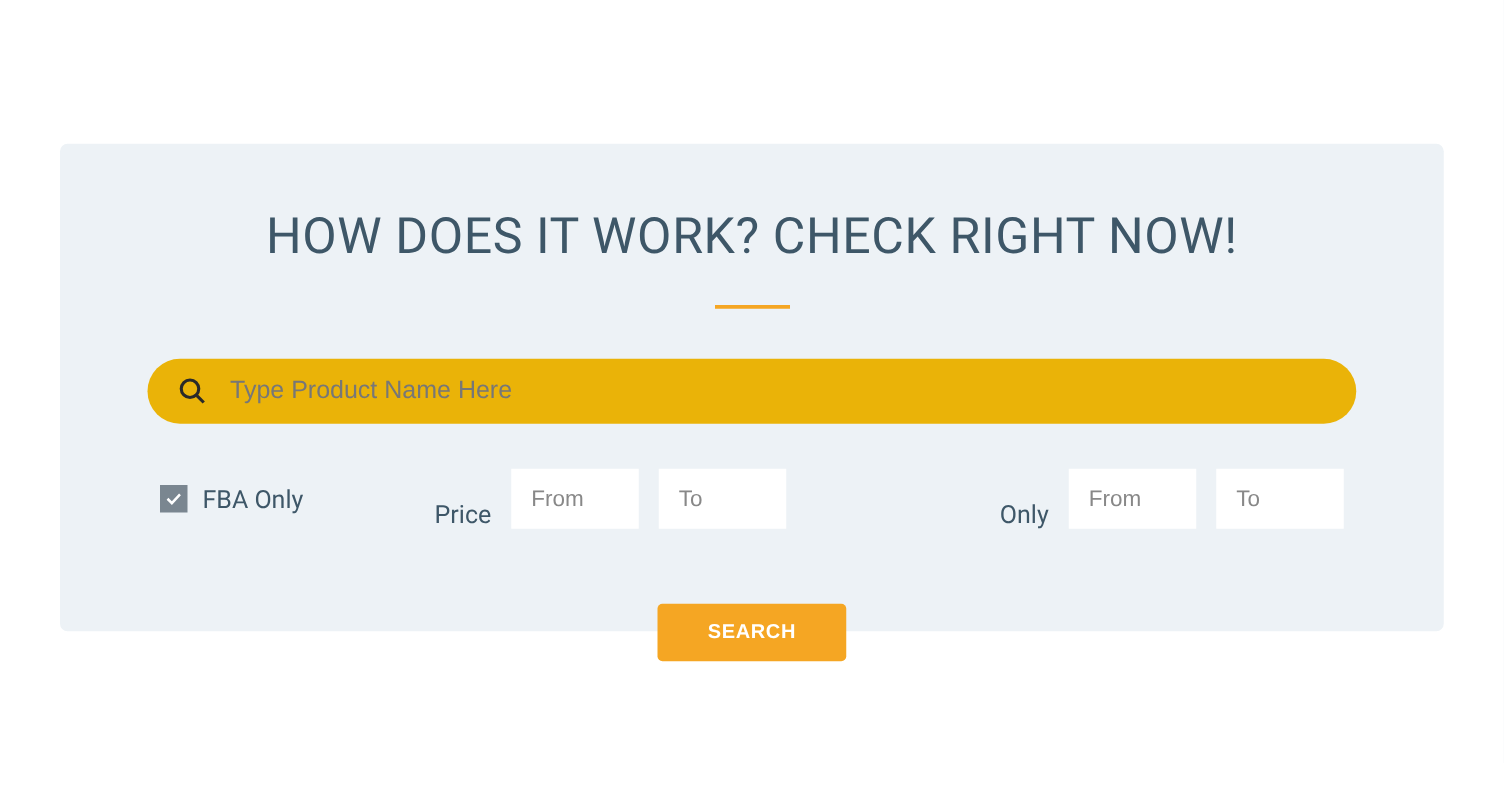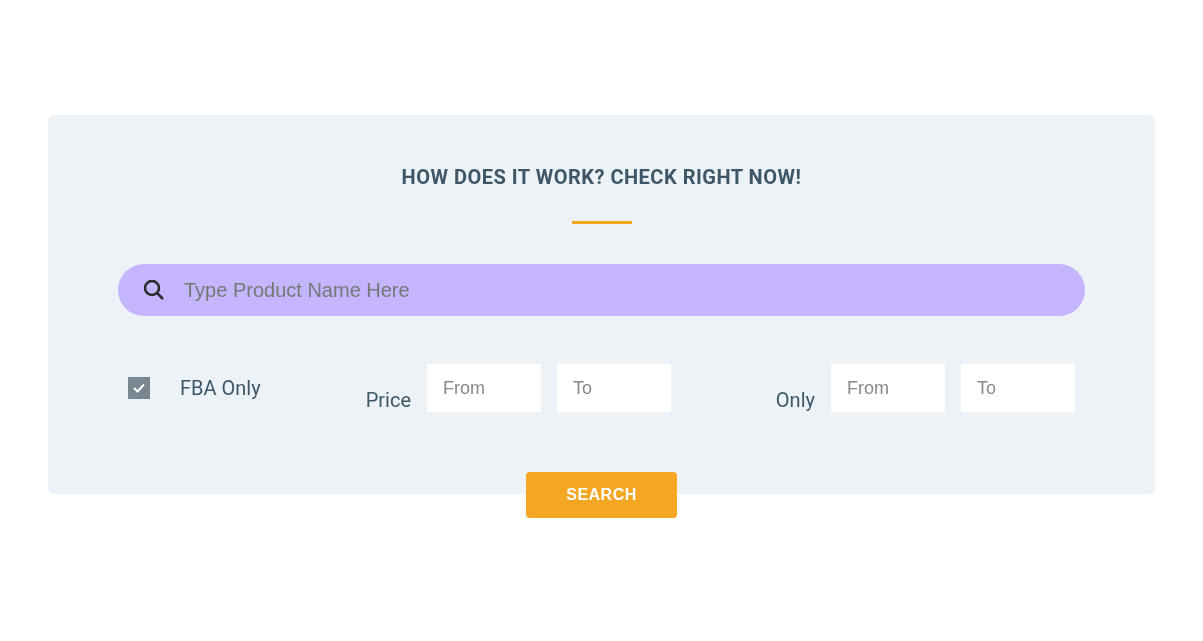--- a/index.html
+++ b/index.html
@@ -16,38 +16,38 @@
     }
     .panel {
       background: #edf2f6;
       border-radius: 6px;
       padding: 50px 70px 0;
       position: relative;
     }
     .heading {
       text-align: center;
       color: #3e5768;
-      font-size: 20px;
-      font-weight: 700;
+      font-size: 40px;
+      font-weight: 400;
       letter-spacing: 0.5px;
       margin-bottom: 32px;
     }
     .divider {
       width: 60px;
       height: 3px;
       background: #f5a623;
       margin: 0 auto 40px;
     }
     .search-bar {
-      background: #c4b5fd;
+      background: #eab308;
       border-radius: 30px;
       display: flex;
-      align-items: center;
+      align-items: flex-start;
       padding: 14px 24px;
-      margin-bottom: 48px;
+      margin-bottom: 36px;
     }
     .search-icon {
       width: 24px;
       height: 24px;
       margin-right: 18px;
       flex-shrink: 0;
     }
     .search-input {
       border: none;
       outline: none;
@@ -62,21 +62,21 @@
     .filters-row {
       display: flex;
       align-items: center;
       gap: 20px;
       padding: 0 10px;
       margin-bottom: 60px;
     }
     .fba-group {
       display: flex;
       align-items: center;
-      gap: 30px;
+      gap: 12px;
       justify-content: flex-end;
     }
     .checkbox {
       width: 22px;
       height: 22px;
       background: #7a8690;
       display: flex;
       align-items: center;
       justify-content: center;
       cursor: pointer;
@@ -92,21 +92,21 @@
     .filter-group {
       display: flex;
       align-items: flex-end;
       gap: 16px;
     }
     .filter-label {
       color: #3e5768;
       font-size: 20px;
     }
     .num-input {
-      width: 114px;
+      width: 102px;
       height: 48px;
       border: none;
       outline: none;
       background: #ffffff;
       padding: 0 16px;
       font-size: 18px;
       color: #333;
     }
     .num-input::placeholder {
       color: #888;

